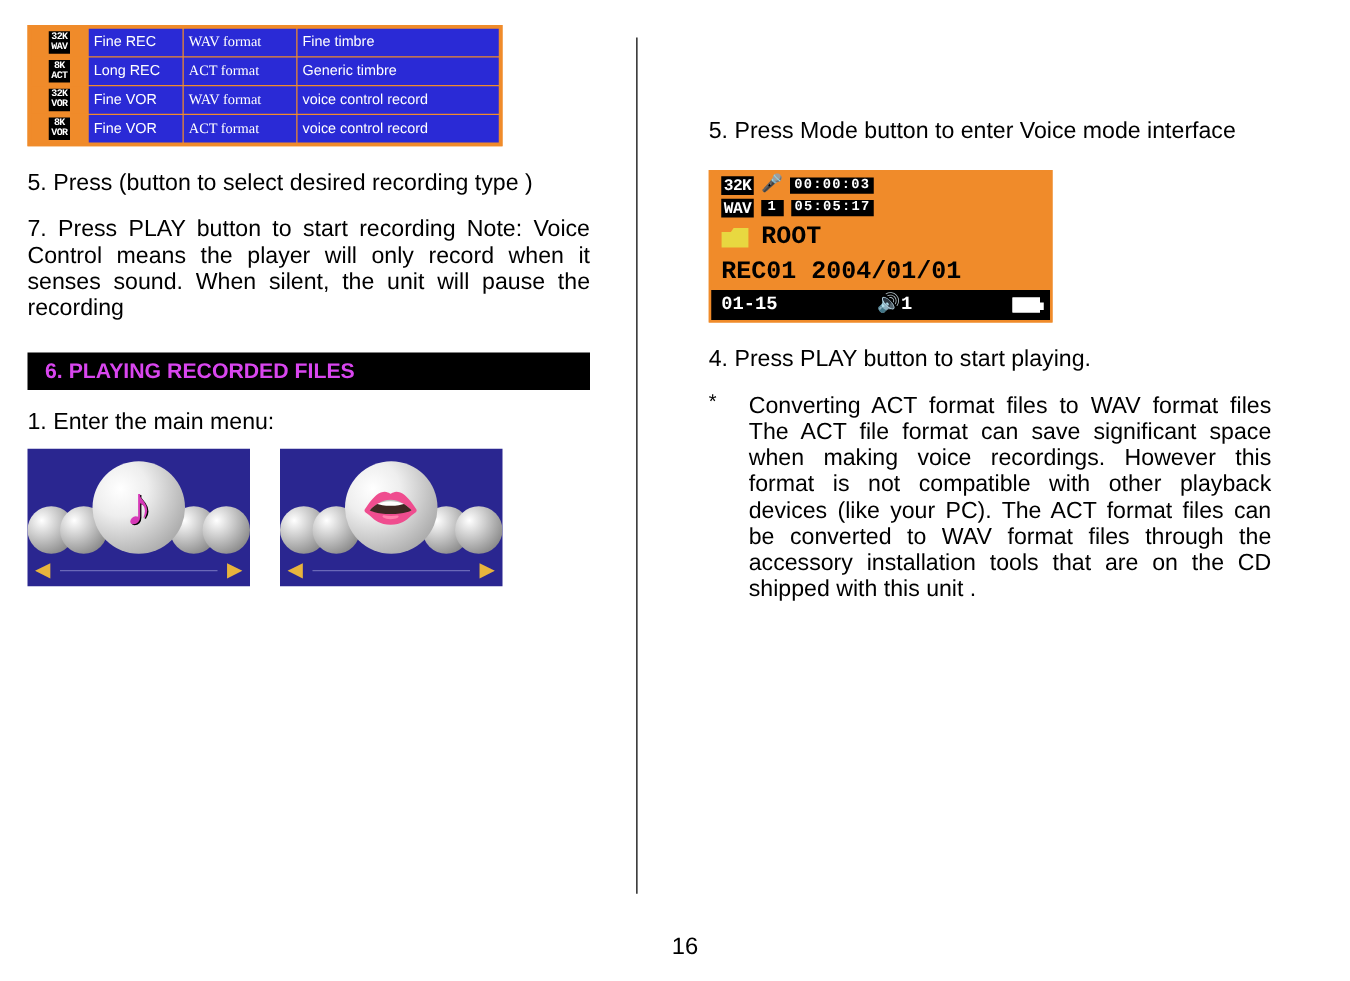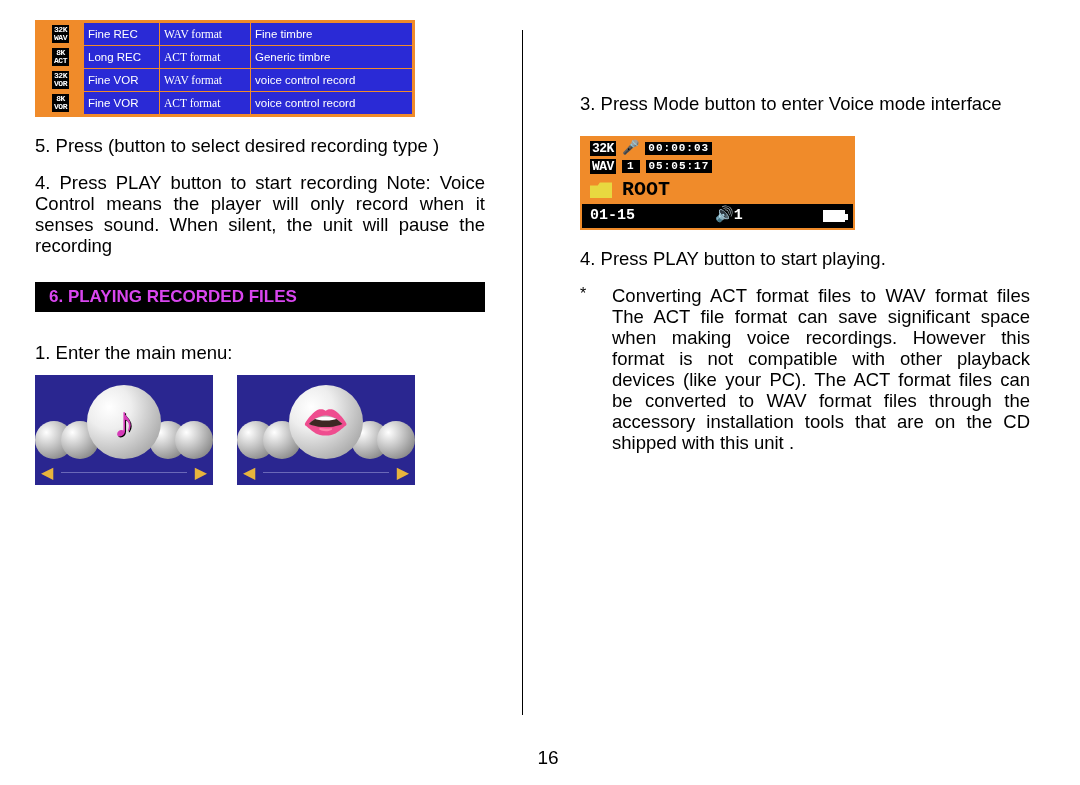--- a/index.html
+++ b/index.html
@@ -6,21 +6,21 @@
   body {
     margin: 0;
     font-family: Arial, Helvetica, sans-serif;
     background: #fff;
     width: 1080px;
     height: 785px;
     position: relative;
   }
   .page {
     display: flex;
-    padding: 20px 50px 20px 35px;
+    padding: 20px 50px 20px 22px;
     gap: 17px;
     position: relative;
     height: 100%;
   }
   .col {
     width: 450px;
     display: flex;
     flex-direction: column;
   }
   .col-left { margin-right: 20px; }
@@ -223,25 +223,25 @@
       <tr>
         <td class="badge"><span class="badge-inner"><span>8K</span><br><span>VOR</span></span></td>
         <td class="c2">Fine VOR</td>
         <td class="c3">ACT format</td>
         <td class="c4">voice control record</td>
       </tr>
     </tbody>
       </table>
 
     <div class="para">5. Press (button to select desired recording type )</div>
-    <div class="para">4. Press PLAY button to start recording Note: Voice Control means the player will only record when it senses sound. When silent, the unit will pause the recording</div>
+    <div class="para">7. Press PLAY button to start recording Note: Voice Control means the player will only record when it senses sound. When silent, the unit will pause the recording</div>
 
     <div class="section-header">6. PLAYING RECORDED FILES</div>
 
-    <div class="para" style="margin-bottom:6px;margin-top:16px;">1. Enter the main menu:</div>
+    <div class="para" style="margin-bottom:6px;">1. Enter the main menu:</div>
 
     <div class="menu-images">
       <div class="menu-img">
         <div class="orb-row">
           <div class="orb"></div>
             <div class="orb"></div>
           <div class="orb center">
               <span style="color:#d63ab8;text-shadow:1px 1px #000;">♪</span>
             </div>
           <div class="orb"></div>
@@ -270,37 +270,38 @@
         </div>
       </div>
     </div>
 
   </div>
 
   <div class="divider"></div>
 
   <div class="col col-right">
     <div class="right-pad"></div>
-    <div class="para">3. Press Mode button to enter Voice mode interface</div>
+    <div class="para">5. Press Mode button to enter Voice mode interface</div>
 
     <div class="voice-screen">
       <div class="vs-row">
         <span class="pix">32K</span>
         <span class="mic-icon">🎤</span>
         <span class="white-digits">00:00:03</span>
       </div>
       <div class="vs-row" style="padding-top:0;">
         <span class="pix">WAV</span>
         <span class="white-digits" style="padding:0 5px;">1</span>
         <span class="white-digits">05:05:17</span>
       </div>
       <div class="vs-row">
         <span class="folder-icon"></span>
         <span>ROOT</span>
       </div>
+      <div class="vs-row">REC01 2004/01/01</div>
       <div class="vs-bottom">
         <span>01-15</span>
         <span><span class="spk">🔊</span><span>1</span></span>
         <span class="battery"></span>
       </div>
     </div>
 
     <div class="para">4. Press PLAY button to start playing.</div>
 
     <div class="note-row">

